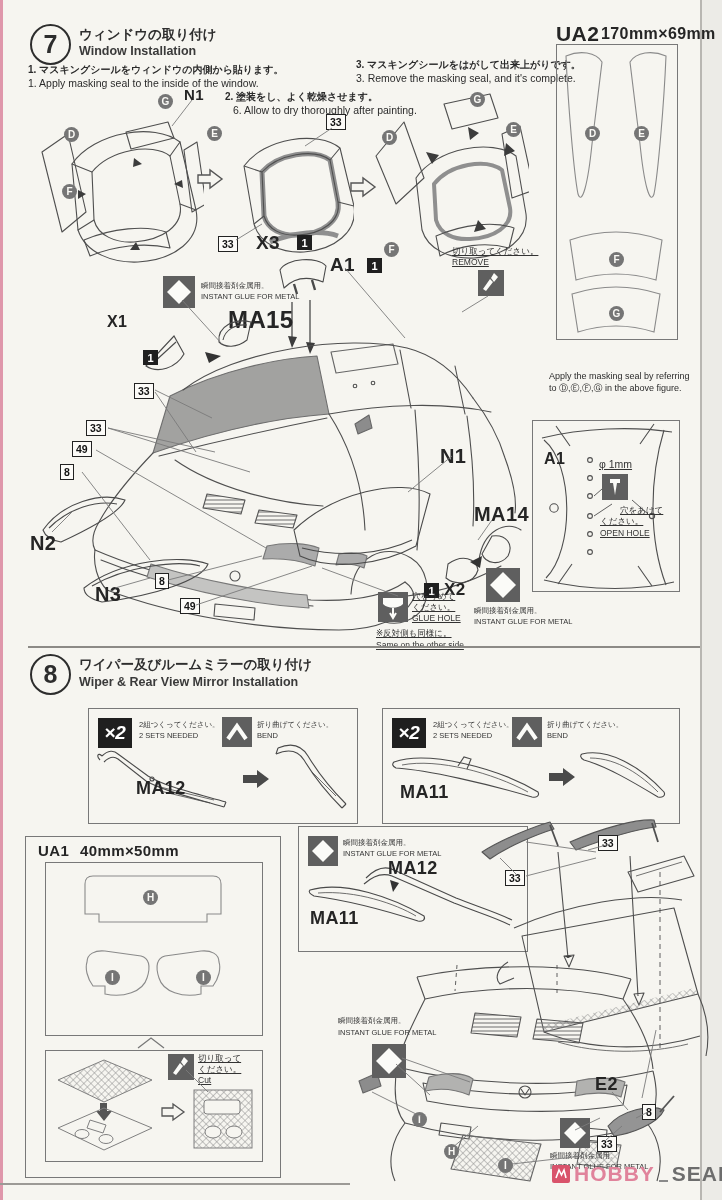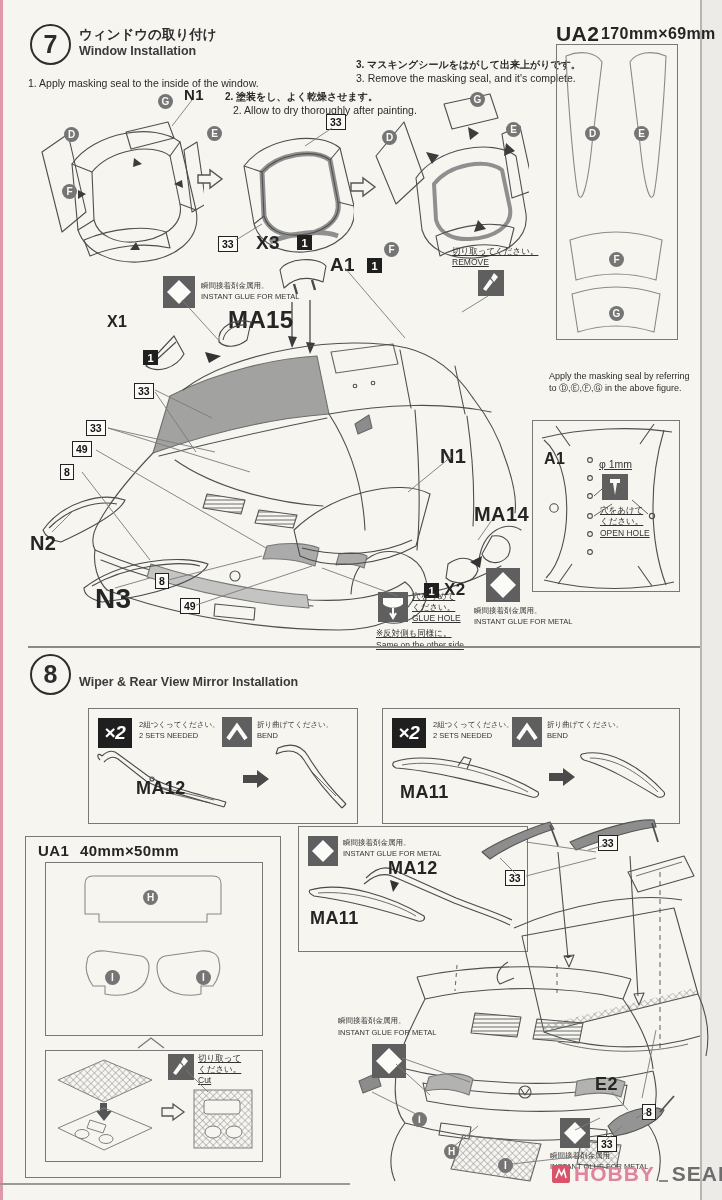--- a/index.html
+++ b/index.html
@@ -48,25 +48,26 @@
 <div class="abs" style="left:0;top:0;width:3px;height:1200px;background:#df97ab"></div>
 <div class="abs" style="left:700px;top:0;width:2px;height:1200px;background:#b8b6b2"></div>
 <div class="abs" style="left:702px;top:0;width:20px;height:1200px;background:#ecebe7"></div>
 <div class="abs" style="left:0;top:1183px;width:350px;height:1.5px;background:#9c9a96"></div>
 
 <div class="abs stepc" style="left:30px;top:24px">
   <span>7</span>
 </div>
 <div class="abs ttl-jp" style="left:79px;top:26px">ウィンドウの取り付け</div>
 <div class="abs ttl-en" style="left:79px;top:44px">Window Installation</div>
+<div class="abs jp" style="left:28px;top:63px;font-weight:bold">1. マスキングシールをウィンドウの内側から貼ります。</div>
 <div class="abs en" style="left:28px;top:77px">1. Apply masking seal to the inside of the window.</div>
 <div class="abs jp" style="left:356px;top:58px;font-weight:bold">3. マスキングシールをはがして出来上がりです。</div>
 <div class="abs en" style="left:356px;top:72px">3. Remove the masking seal, and it's complete.</div>
 <div class="abs jp" style="left:225px;top:90px;font-weight:bold">2. 塗装をし、よく乾燥させます。</div>
-<div class="abs en" style="left:233px;top:104px">2. Allow to dry thoroughly after painting.</div>
+<div class="abs en" style="left:233px;top:104px">6. Allow to dry thoroughly after painting.</div>
 
 <svg class="abs" style="left:34px;top:92px" width="170" height="175" viewBox="0 0 170 175" stroke="#4f4f4f" fill="none" stroke-width="1.1" stroke-linejoin="round" stroke-linecap="round">
   <path d="M38,72 C60,40 120,30 146,50 L162,118 C168,148 140,168 104,170 C80,171 52,162 44,138 Z"></path>
   <path d="M58,80 C76,58 118,50 136,64 L146,112 C150,134 128,148 100,150 C82,151 64,144 60,128 Z"></path>
   <path d="M58,80 L38,72 M136,64 L146,50 M146,112 L162,118 M60,128 L44,138"></path>
   <path d="M92,40 L134,30 L140,46 L97,57 Z"></path>
   <path d="M8,60 L34,42 L52,120 L28,140 Z"></path>
   <path d="M150,58 L163,50 L172,112 L158,120 Z"></path>
   <path d="M50,148 C78,136 112,133 132,140 L136,156 C110,150 80,154 56,164 Z"></path>
   <path d="M100,66 l8,6 l-9,3 z M44,98 l8,4 l-8,5 z M148,88 l-8,4 l9,4 z M96,158 l6,-8 l4,8 z" fill="#3c3c3c" stroke="none"></path>
@@ -206,21 +207,21 @@
 <div class="abs bw" style="left:60px;top:464px"><span>8</span></div>
 <svg class="abs" style="left:35px;top:486px" width="100" height="60" viewBox="0 0 100 60" stroke="#4a4a4a" fill="none" stroke-width="1.1">
   <path d="M8,44 C28,16 66,6 90,14 C84,28 52,44 26,56 C16,54 10,50 8,44 Z"></path>
   <path d="M14,42 C34,22 62,14 82,18"></path>
 </svg>
 <div class="abs plbl" style="left:30px;top:532px;font-size:20px">N2</div>
 <svg class="abs" style="left:78px;top:548px" width="140" height="58" viewBox="0 0 140 58" stroke="#4a4a4a" fill="none" stroke-width="1.1">
   <path d="M6,40 C42,12 104,6 130,16 C124,32 76,48 24,54 C12,51 6,46 6,40 Z"></path>
   <path d="M14,38 C48,18 100,12 122,18"></path>
 </svg>
-<div class="abs plbl" style="left:95px;top:583px;font-size:28px">N3</div>
+<div class="abs plbl" style="left:95px;top:583px;font-size:20px">N3</div>
 <div class="abs bw" style="left:155px;top:573px"><span>8</span></div>
 <div class="abs bw" style="left:180px;top:598px"><span>49</span></div>
 
 <div class="abs plbl" style="left:440px;top:445px;font-size:20px">N1</div>
 <svg class="abs" style="left:282px;top:468px" width="158" height="112" viewBox="0 0 158 112" stroke="#4a4a4a" fill="none" stroke-width="1.1">
   <path d="M12,62 C52,24 118,10 148,26 L134,78 C98,98 48,102 18,88 Z"></path>
   <path d="M20,80 C60,90 100,86 130,72"></path>
 </svg>
 <div class="abs plbl" style="left:474px;top:503px;font-size:20px">MA14</div>
 <svg class="abs" style="left:436px;top:528px" width="84" height="66" viewBox="0 0 84 66" stroke="#4a4a4a" fill="none" stroke-width="1.1">
@@ -289,28 +290,29 @@
       <circle cx="120" cy="96" r="2.6"></circle>
   <path d="M62,76 L78,62 M62,96 L80,84 M116,94 L100,80" stroke-width=".9"></path>
 </svg>
 <div class="abs plbl" style="left:544px;top:450px;font-size:16px">A1</div>
 <div class="abs small" style="left:599px;top:458px;font-size:10.5px">φ 1mm</div>
 <svg class="abs icon" style="left:602px;top:474px" width="26" height="26" viewBox="0 0 26 26">
   <rect width="26" height="26" fill="#5f5f5f"></rect>
   <rect x="8" y="5" width="10" height="4" fill="#fbfbf8"></rect>
   <path d="M11,9 l2,12 l2,-12 z" fill="#fbfbf8"></path>
 </svg>
-<div class="abs small" style="left:600px;top:505px">穴をあけて</div>
+<div class="abs small" style="left:620px;top:505px">穴をあけて</div>
 <div class="abs small" style="left:600px;top:516px">ください。</div>
 <div class="abs small" style="left:600px;top:528px">OPEN HOLE</div>
 
 <div class="abs" style="left:28px;top:646px;width:672px;height:1.5px;background:#8c8a86"></div>
 <div class="abs stepc" style="left:30px;top:654px">
   <span>8</span>
 </div>
+<div class="abs ttl-jp" style="left:79px;top:656px">ワイパー及びルームミラーの取り付け</div>
 <div class="abs ttl-en" style="left:79px;top:675px">Wiper &amp; Rear View Mirror Installation</div>
 
 <div class="abs frame" style="left:88px;top:708px;width:268px;height:114px"></div>
 <div class="abs x2b" style="left:98px;top:718px">
       <span>×2</span>
     </div>
 <div class="abs tiny" style="left:139px;top:720px">2組つくってください。</div>
 <div class="abs tiny" style="left:139px;top:731px">2 SETS NEEDED</div>
 <svg class="abs icon" style="left:222px;top:717px" width="30" height="30" viewBox="0 0 30 30">
   <rect width="30" height="30" fill="#5f5f5f"></rect>

